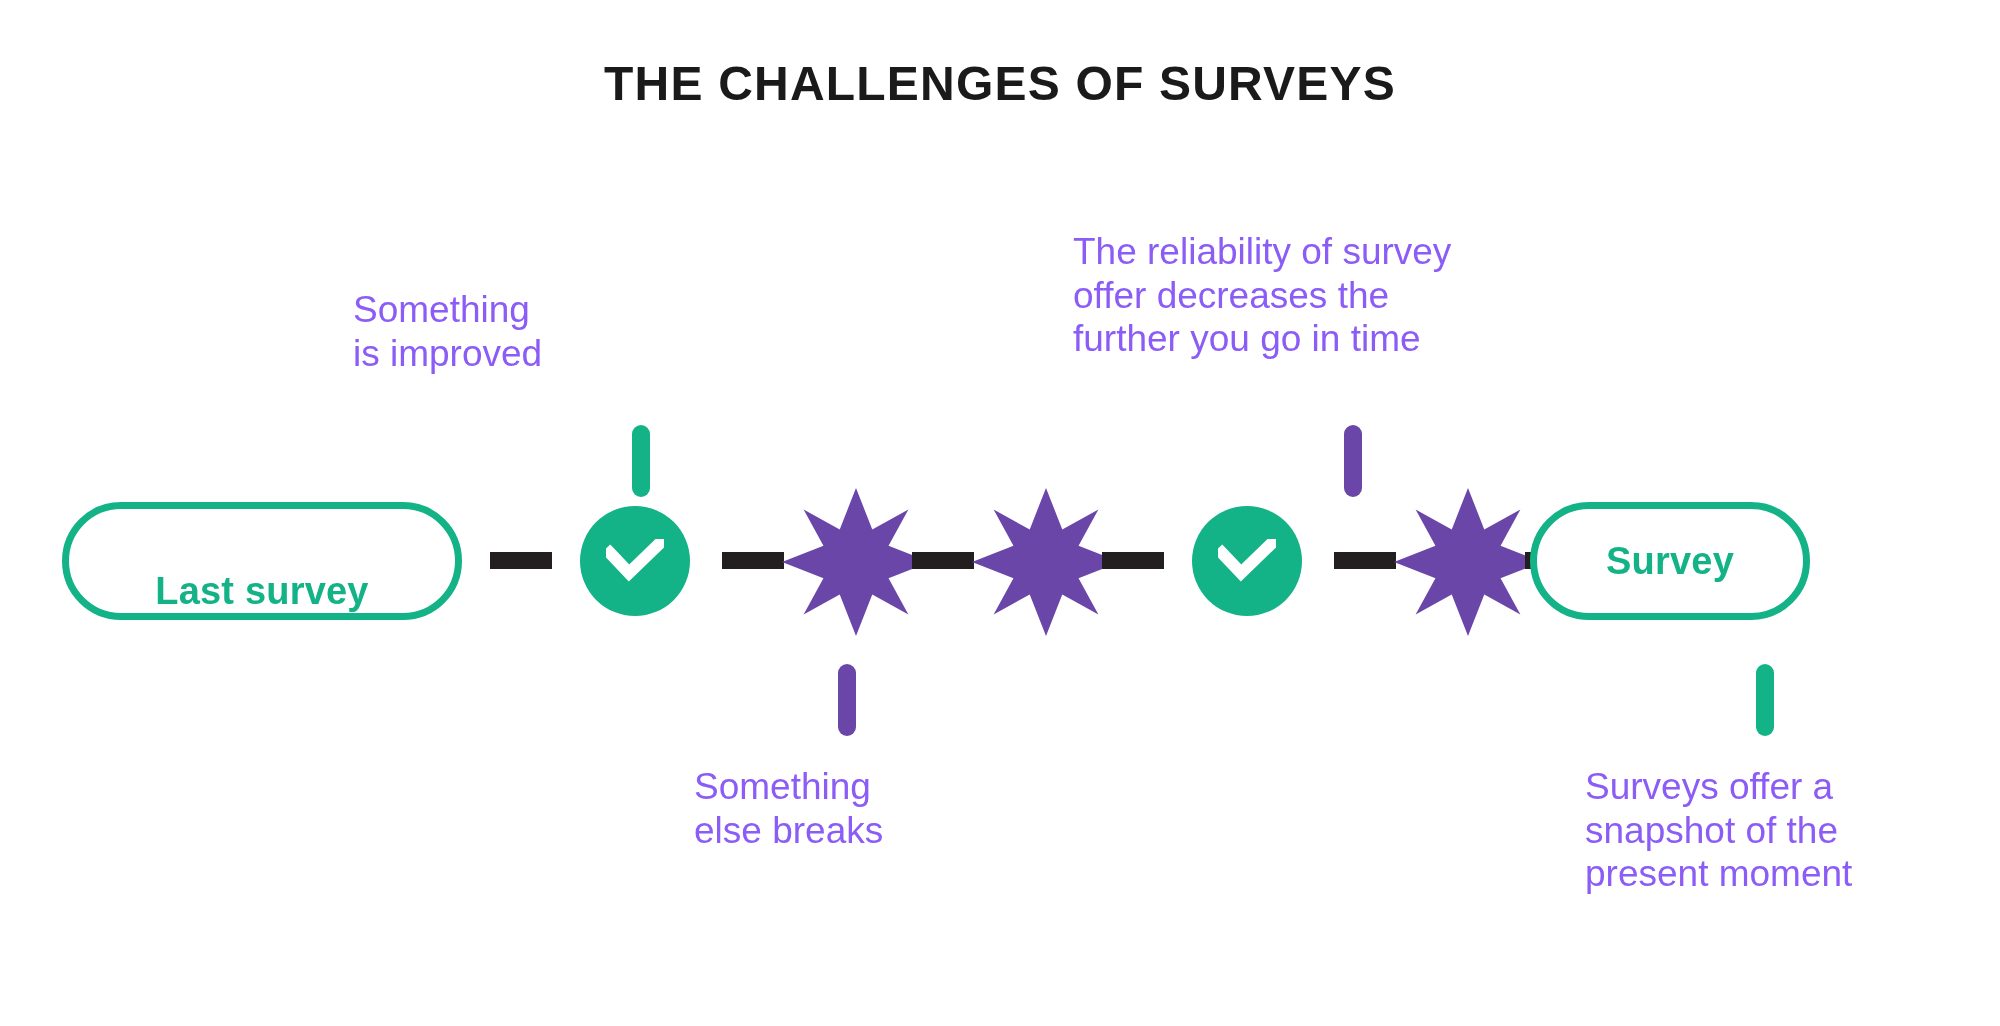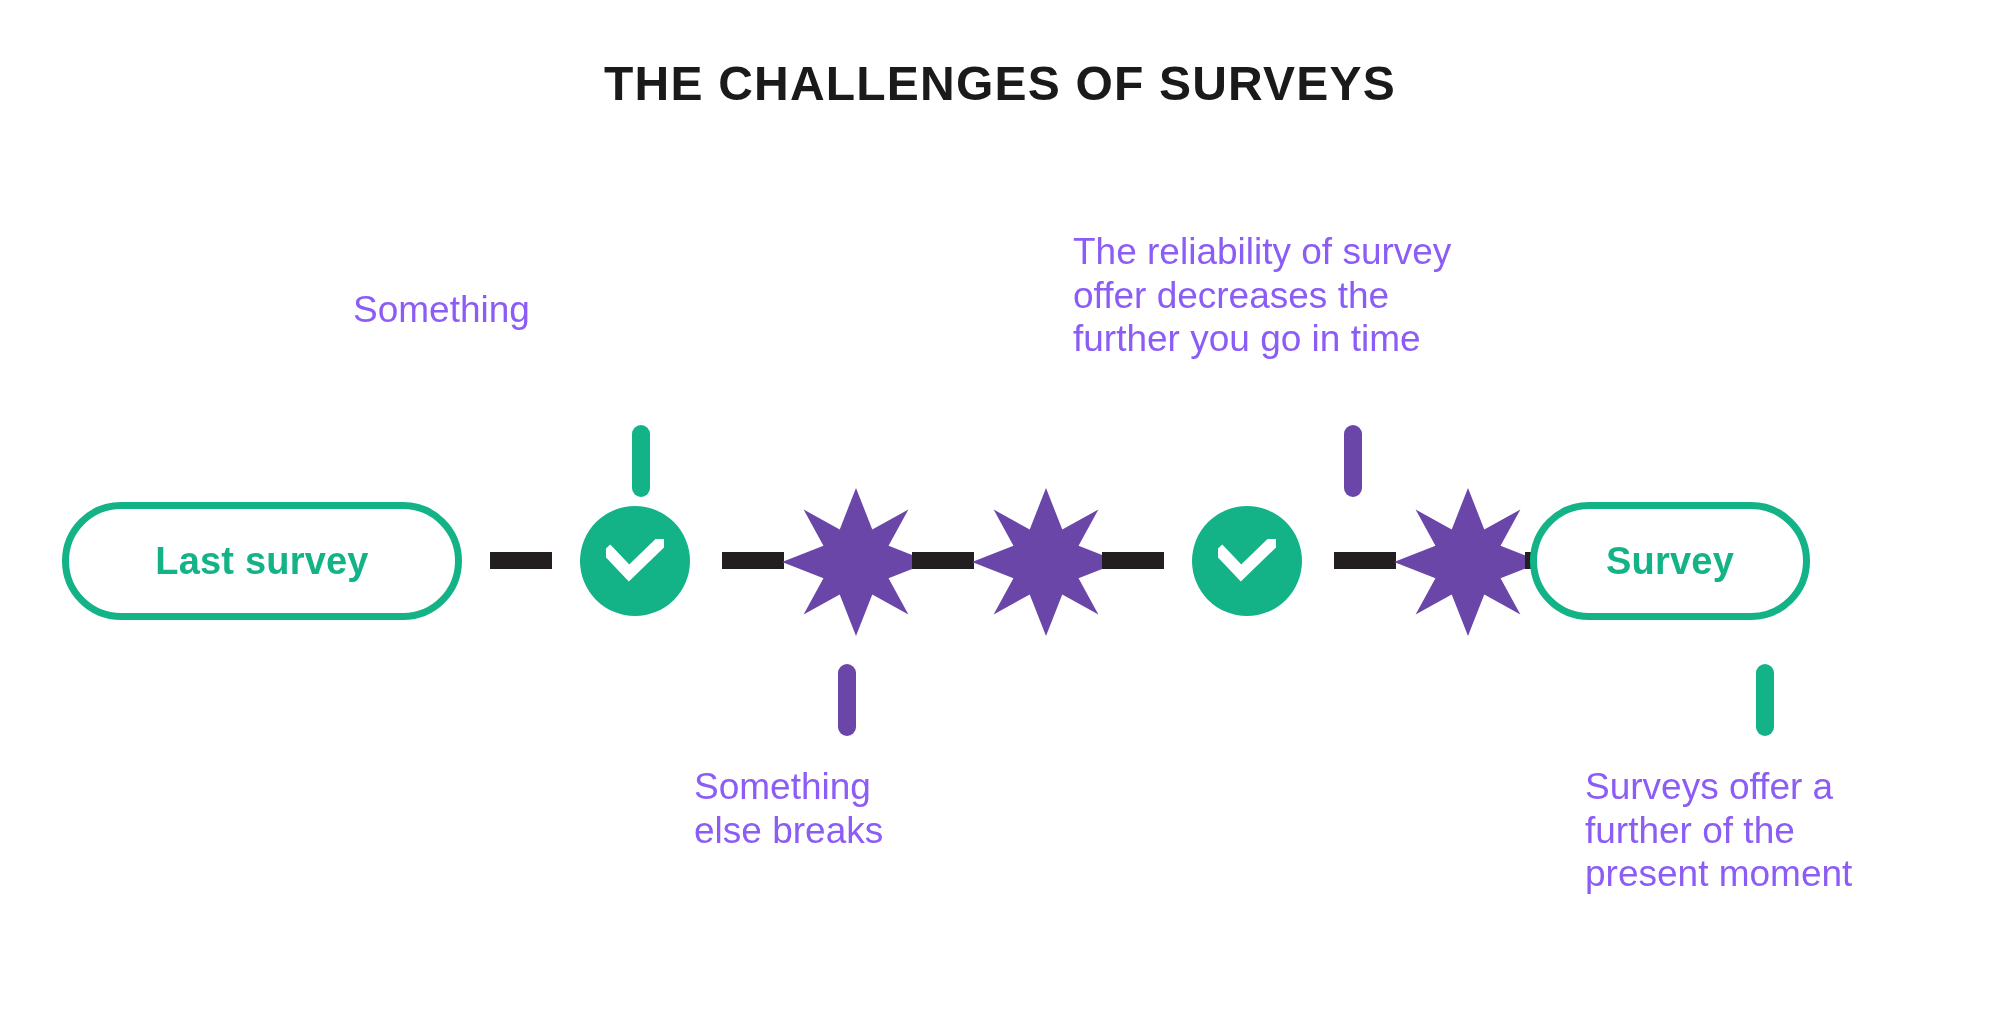--- a/index.html
+++ b/index.html
@@ -58,21 +58,21 @@
     background: #ffffff;
     display: flex;
     align-items: center;
     justify-content: center;
     color: #14b387;
     font-size: 38px;
     font-weight: 700;
     letter-spacing: 0.2px;
     white-space: nowrap;
   }
-  .pill-left  { left: 62px;  width: 400px; }
+  .pill-left  { left: 62px;  width: 400px; align-items: flex-end; }
   .pill-right { left: 1530px; width: 280px; }
 
   
   .dash {
     position: absolute;
     top: 50px;
     width: 62px;
     height: 17px;
     background: #231f20;
   }
@@ -124,20 +124,21 @@
 </style>
 </head>
 <body>
 
 <div class="canvas">
 
   <div class="title">THE CHALLENGES OF SURVEYS</div>
 
   <div class="callout" style="left:353px; top:288px; width:280px;">
     <span>Something</span>
+    <span>is improved</span>
   </div>
   <div class="stem stem-green" style="left:632px; top:425px; height:72px;"></div>
 
   <div class="callout" style="left:1073px; top:230px; width:560px;">
     <span>The reliability of survey</span>
     <span>offer decreases the</span>
     <span>further you go in time</span>
   </div>
   <div class="stem stem-purple" style="left:1344px; top:425px; height:72px;"></div>
 
@@ -207,17 +208,17 @@
 
   <div class="stem stem-purple" style="left:838px; top:664px; height:72px;"></div>
   <div class="callout" style="left:694px; top:765px; width:290px;">
     <span>Something</span>
     <span>else breaks</span>
   </div>
 
   <div class="stem stem-green" style="left:1756px; top:664px; height:72px;"></div>
   <div class="callout" style="left:1585px; top:765px; width:345px;">
     <span>Surveys offer a</span>
-    <span>further of the</span>
+    <span>snapshot of the</span>
     <span>present moment</span>
   </div>
 
 </div>
 
 </body></html>

